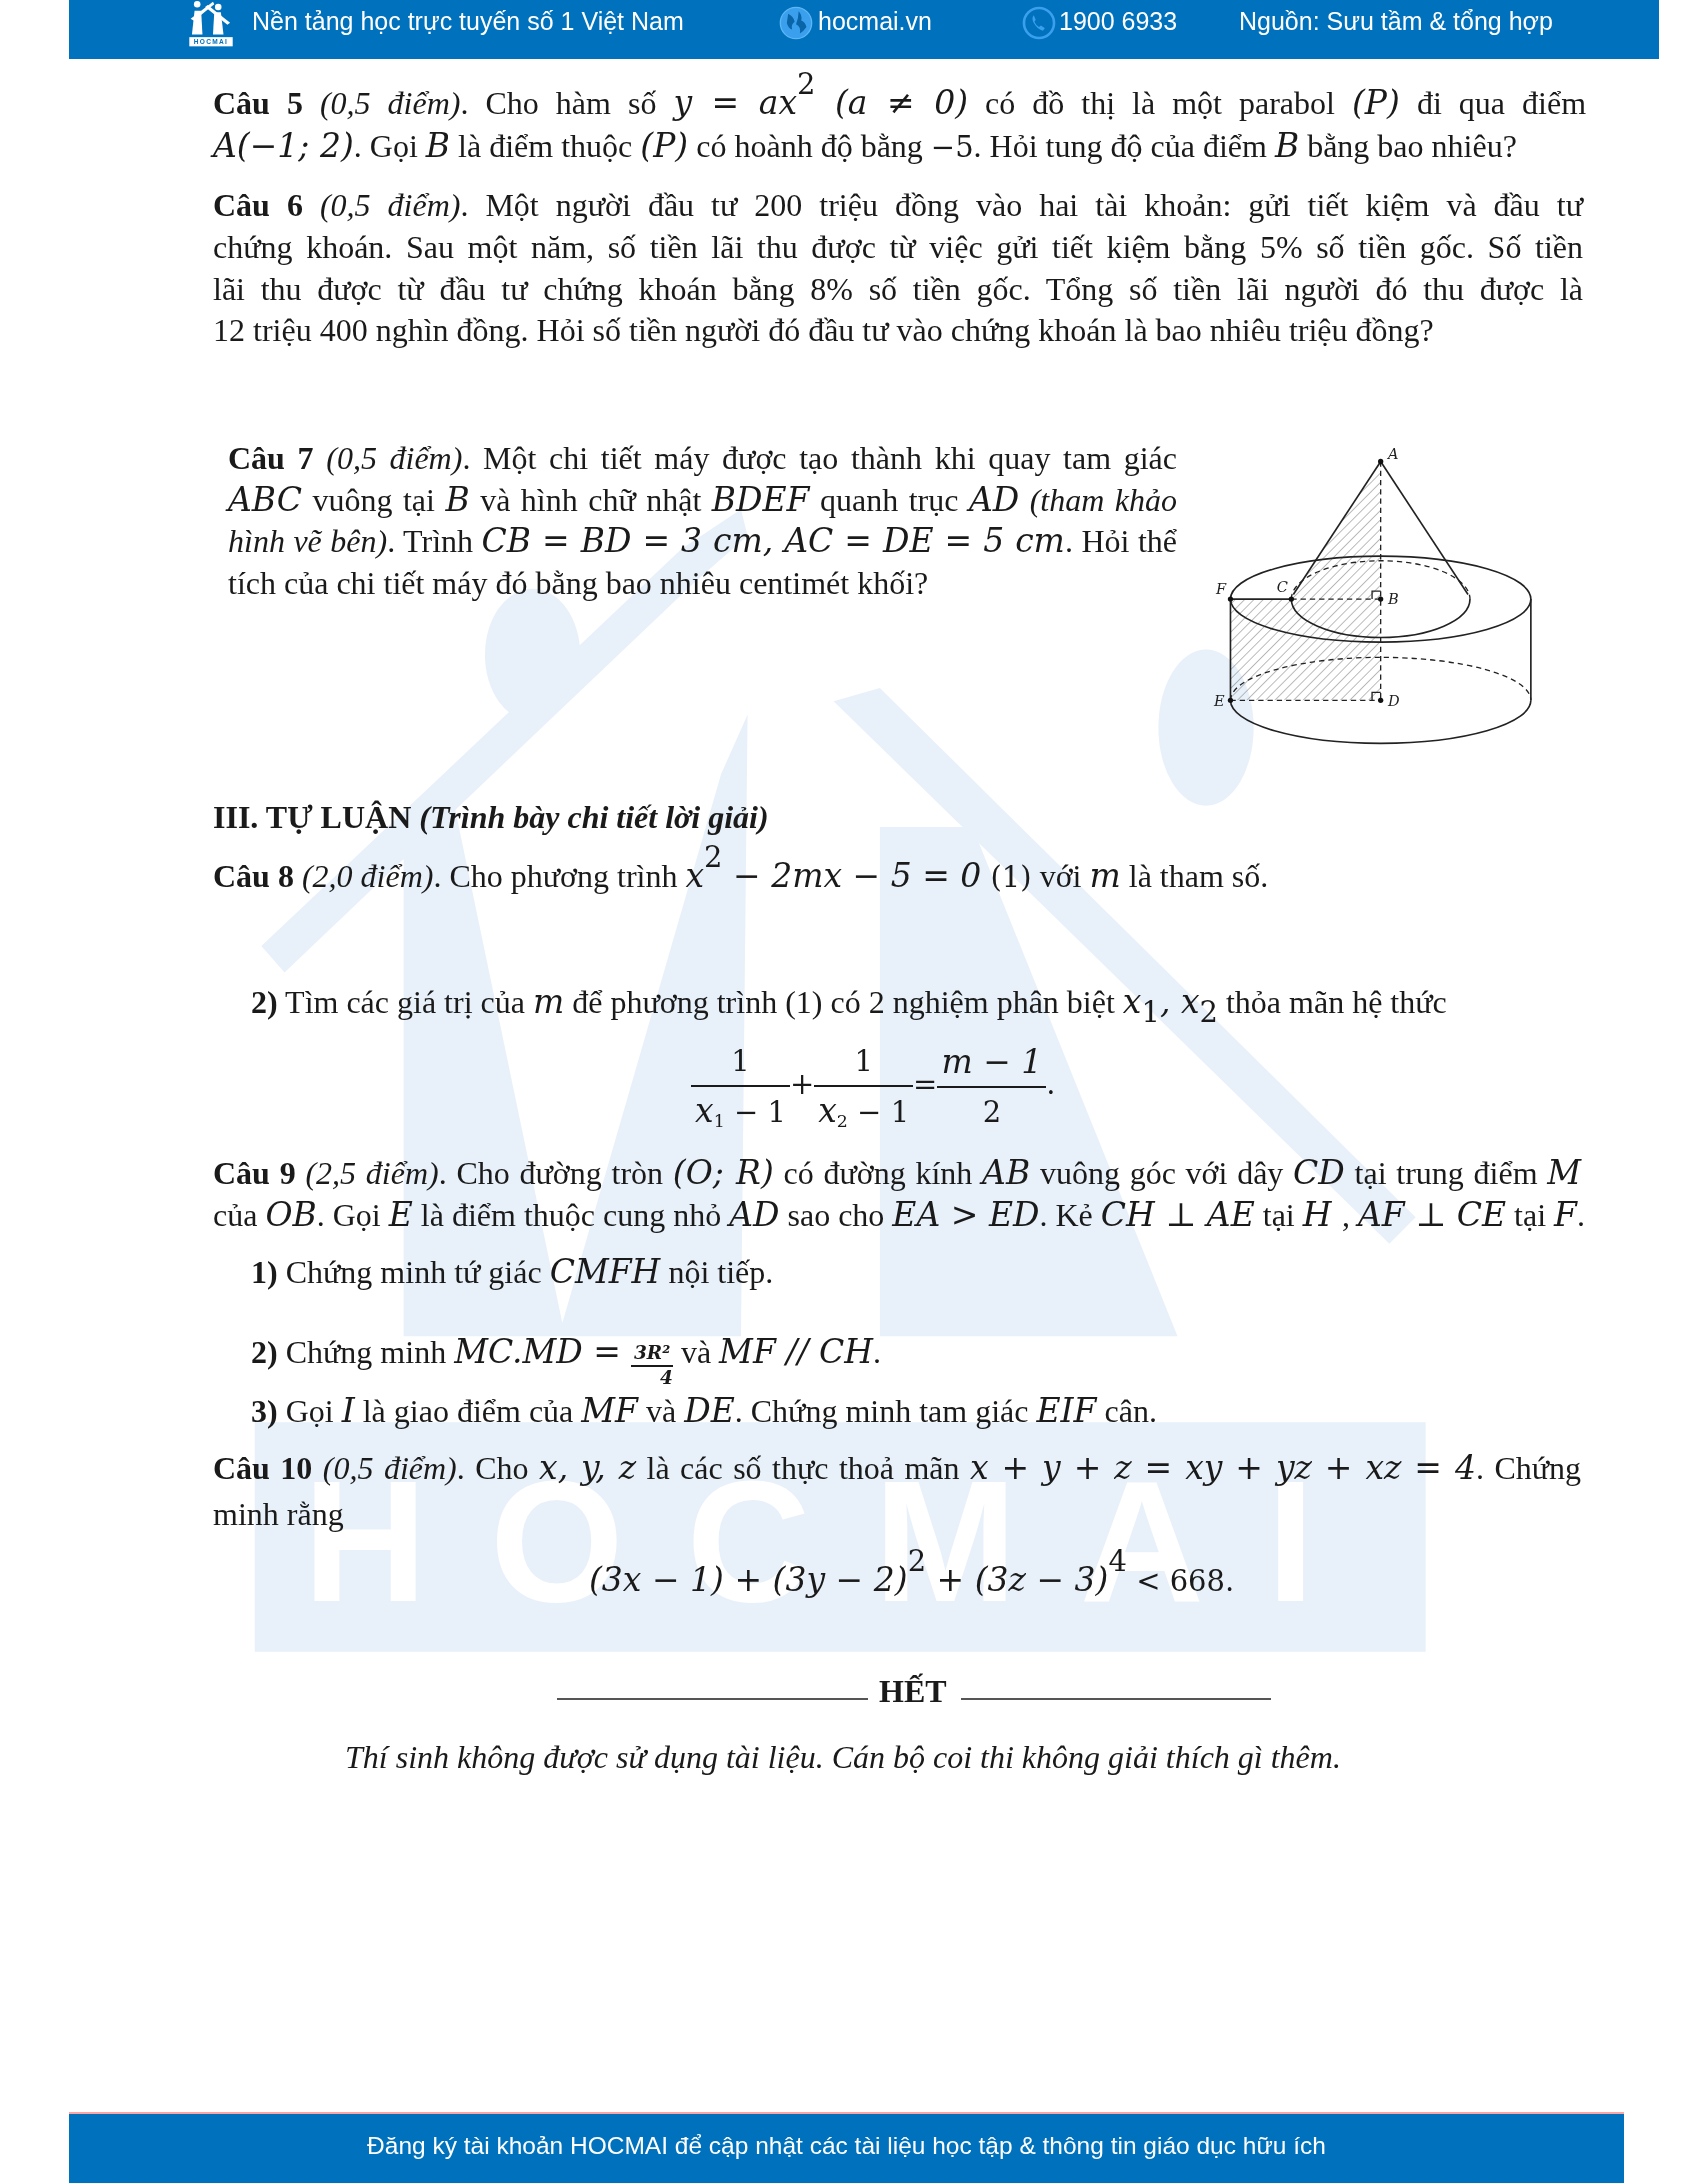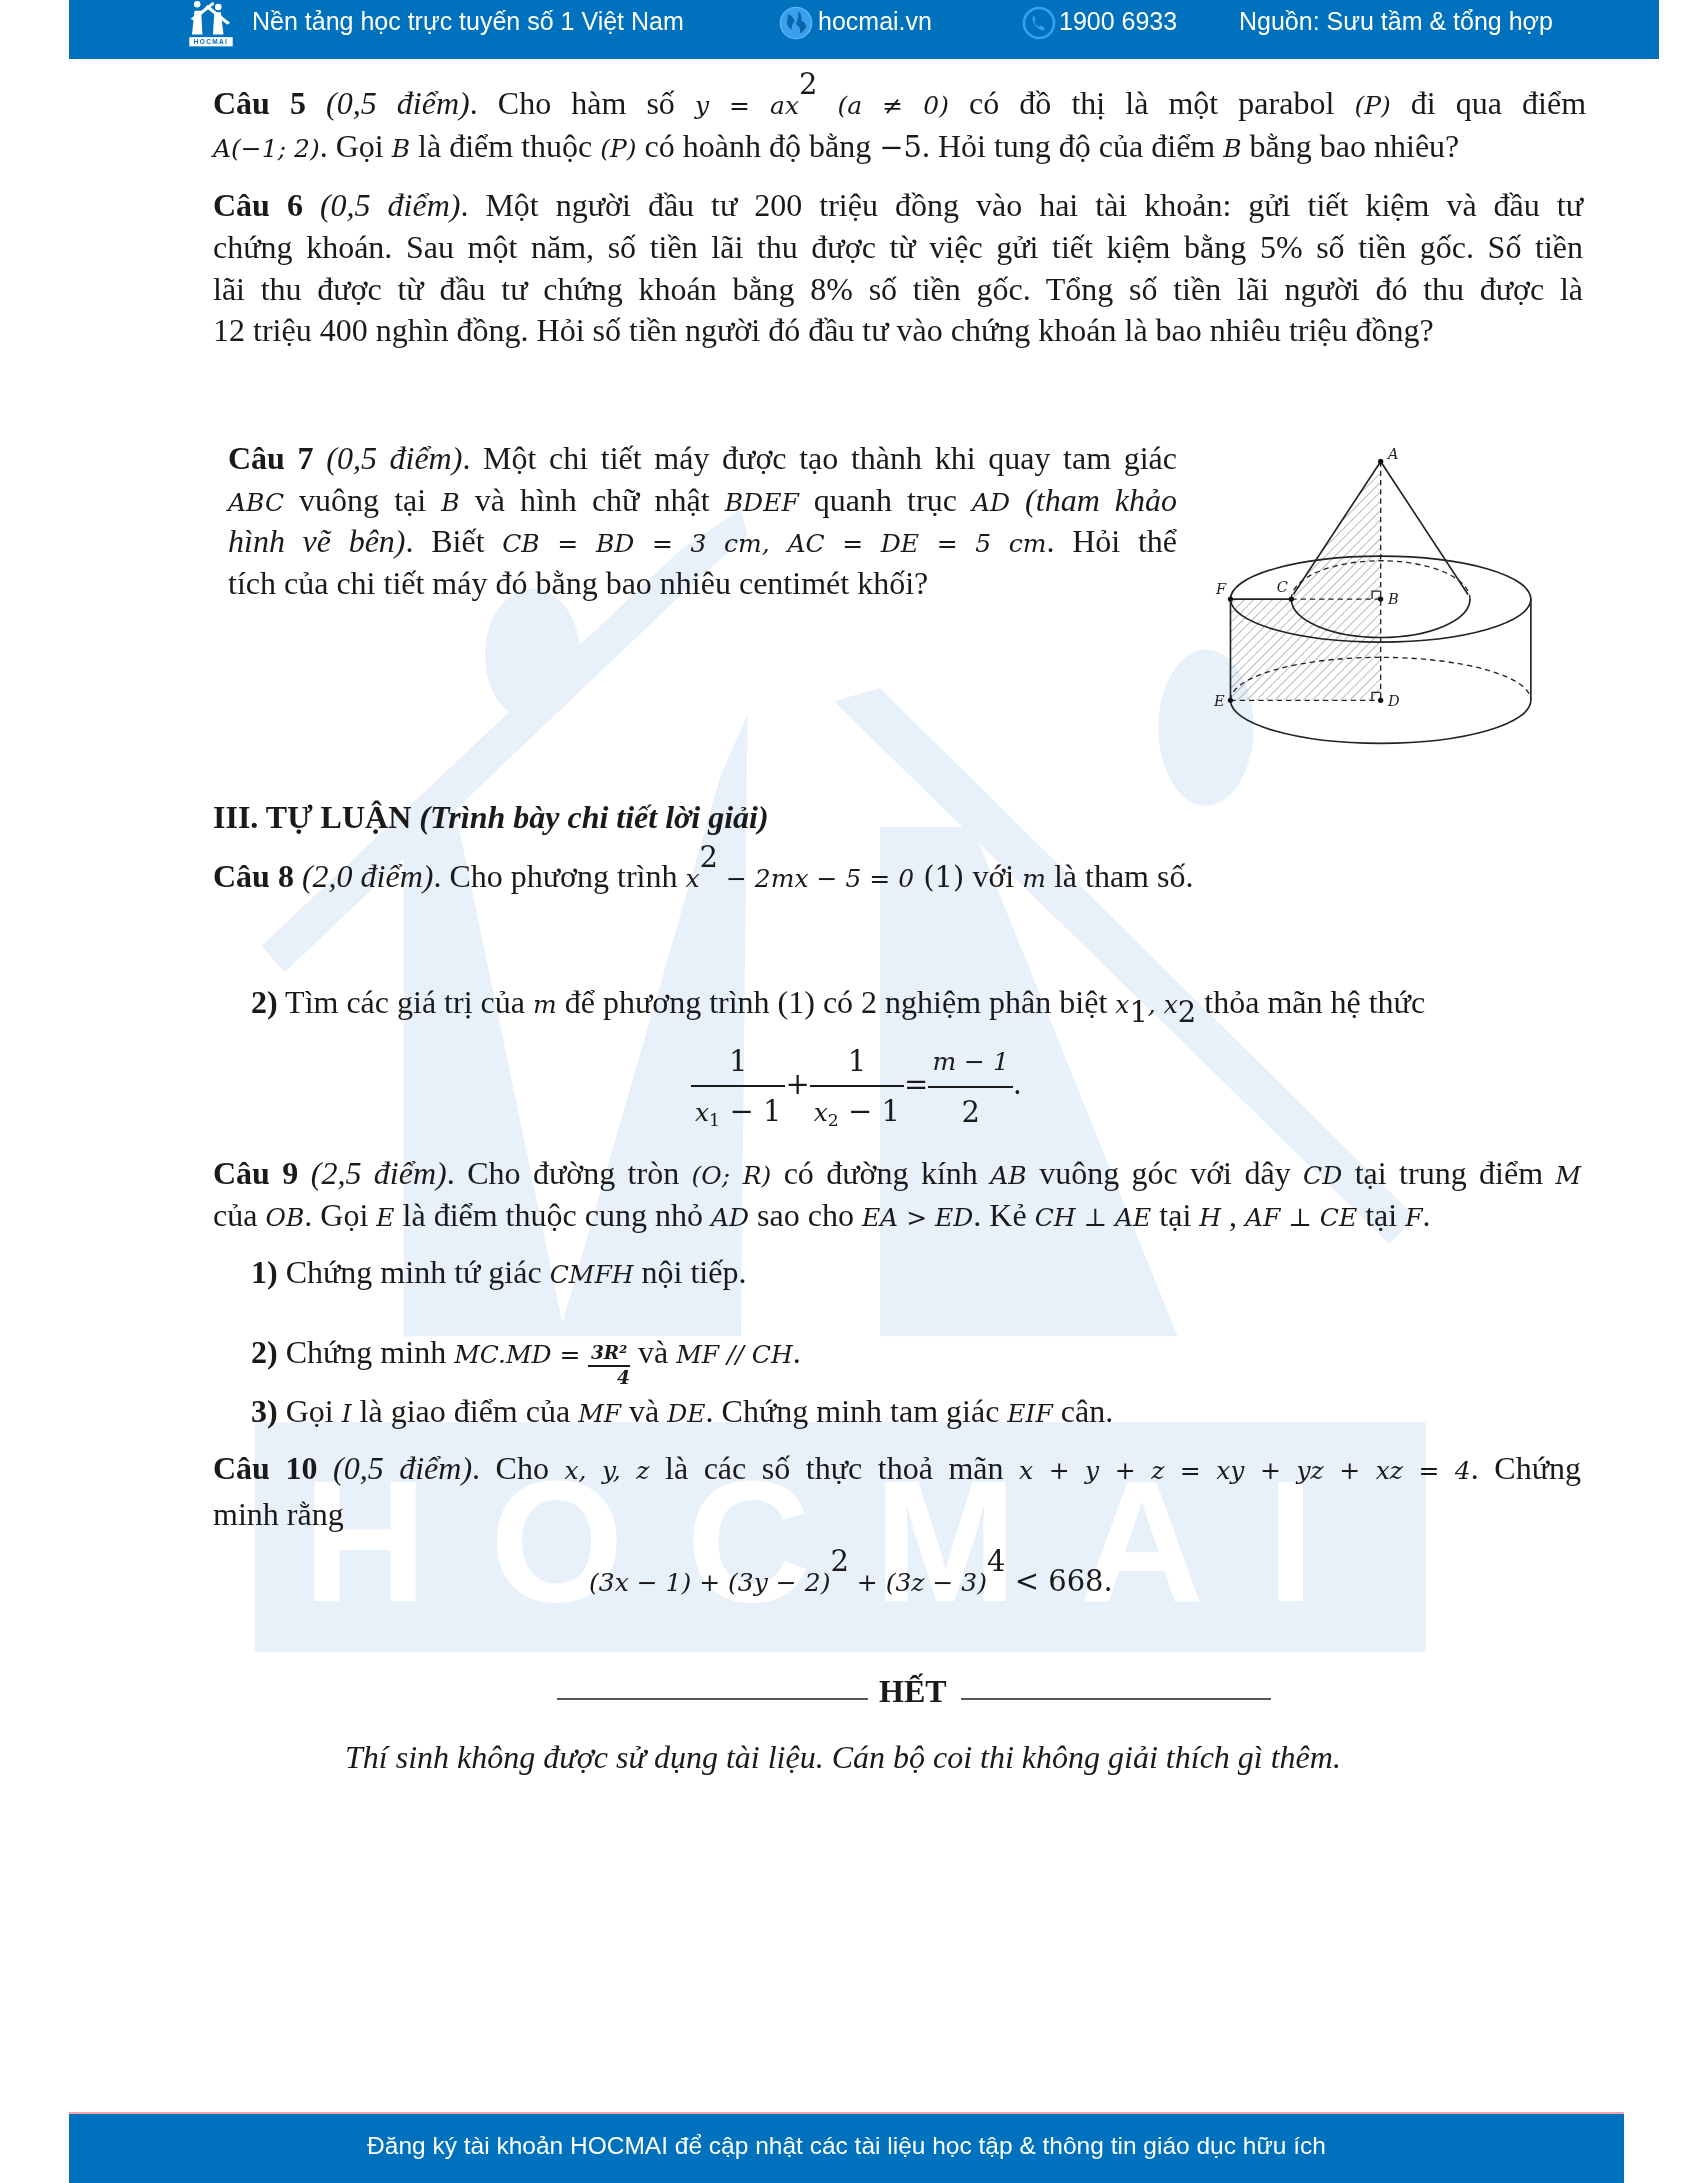--- a/index.html
+++ b/index.html
@@ -22,21 +22,21 @@
 
   
   .watermark { position: absolute; left: 0; top: 0; width: 1687px; height: 2183px; z-index: 0; }
 
   .content { position: absolute; left: 0; top: 0; width: 1687px; height: 2183px; z-index: 1; }
 
   .line { position: absolute; font-size: 32px; line-height: 40px; white-space: nowrap; }
   .just { text-align: justify; text-align-last: justify; }
   .b { font-weight: bold; }
   .i { font-style: italic; }
-  .m { font-style: italic; font-family: "DejaVu Serif", serif; font-size: 25px; }
+  .m { font-style: italic; font-family: "DejaVu Serif", serif; font-size: 33px; }
   .mr { font-family: "DejaVu Serif", serif; font-size: 29px; }
   sup { font-size: 0.6em; vertical-align: 0.7em; line-height: 0; }
   sub { font-size: 0.6em; vertical-align: -0.3em; line-height: 0; }
 
   .frac { display: inline-block; vertical-align: middle; text-align: center; }
   .frac .num { display: block; padding: 0 4px; border-bottom: 2.6px solid #1a1a1a; }
   .frac .den { display: block; padding: 0 4px; }
 
   .small-frac { display: inline-block; vertical-align: middle; text-align: right; font-size: 18.5px; line-height: 22.5px; font-weight: bold; margin-top: 20px; }
   .small-frac .num { display: block; border-bottom: 2px solid #1a1a1a; padding: 0 2.6px; }
@@ -105,21 +105,21 @@
   <div class="line" style="left:213px; top:310px;">12 triệu 400 nghìn đồng. Hỏi số tiền người đó đầu tư vào chứng khoán là bao nhiêu triệu đồng?</div>
 
   <div class="line just" style="left:228px; top:438px; width:949px;">
     <span class="b">Câu 7</span>
     <span class="i">(0,5 điểm)</span><span>. Một chi tiết máy được tạo thành khi quay tam giác</span>
   </div>
   <div class="line just" style="left:228px; top:480px; width:949px;">
     <span class="m">ABC</span><span> vuông tại </span><span class="m">B</span><span> và hình chữ nhật </span><span class="m">BDEF</span><span> quanh trục </span><span class="m">AD</span><span class="i"> (tham khảo</span>
   </div>
   <div class="line just" style="left:228px; top:521px; width:949px;">
-    <span class="i">hình vẽ bên)</span><span>. Biết </span><span class="m">CB = BD = 3 cm, AC = DE = 5 cm</span><span>. Hỏi thể</span>
+    <span class="i">hình vẽ bên)</span><span>. Trình </span><span class="m">CB = BD = 3 cm, AC = DE = 5 cm</span><span>. Hỏi thể</span>
   </div>
   <div class="line" style="left:228px; top:563px;">tích của chi tiết máy đó bằng bao nhiêu centimét khối?</div>
 
   <svg class="figure" viewBox="1820 660 600 470">
     <defs>
       <pattern id="hatch" patternUnits="userSpaceOnUse" width="10" height="10" patternTransform="rotate(45)">
         <line x1="0" y1="0" x2="0" y2="10" stroke="#777" stroke-width="1.5"></line>
       </pattern>
       <clipPath id="hatchclip">
         <polygon points="2087,697 1952,905 1860,905 1860,1058 2087,1058"></polygon>

